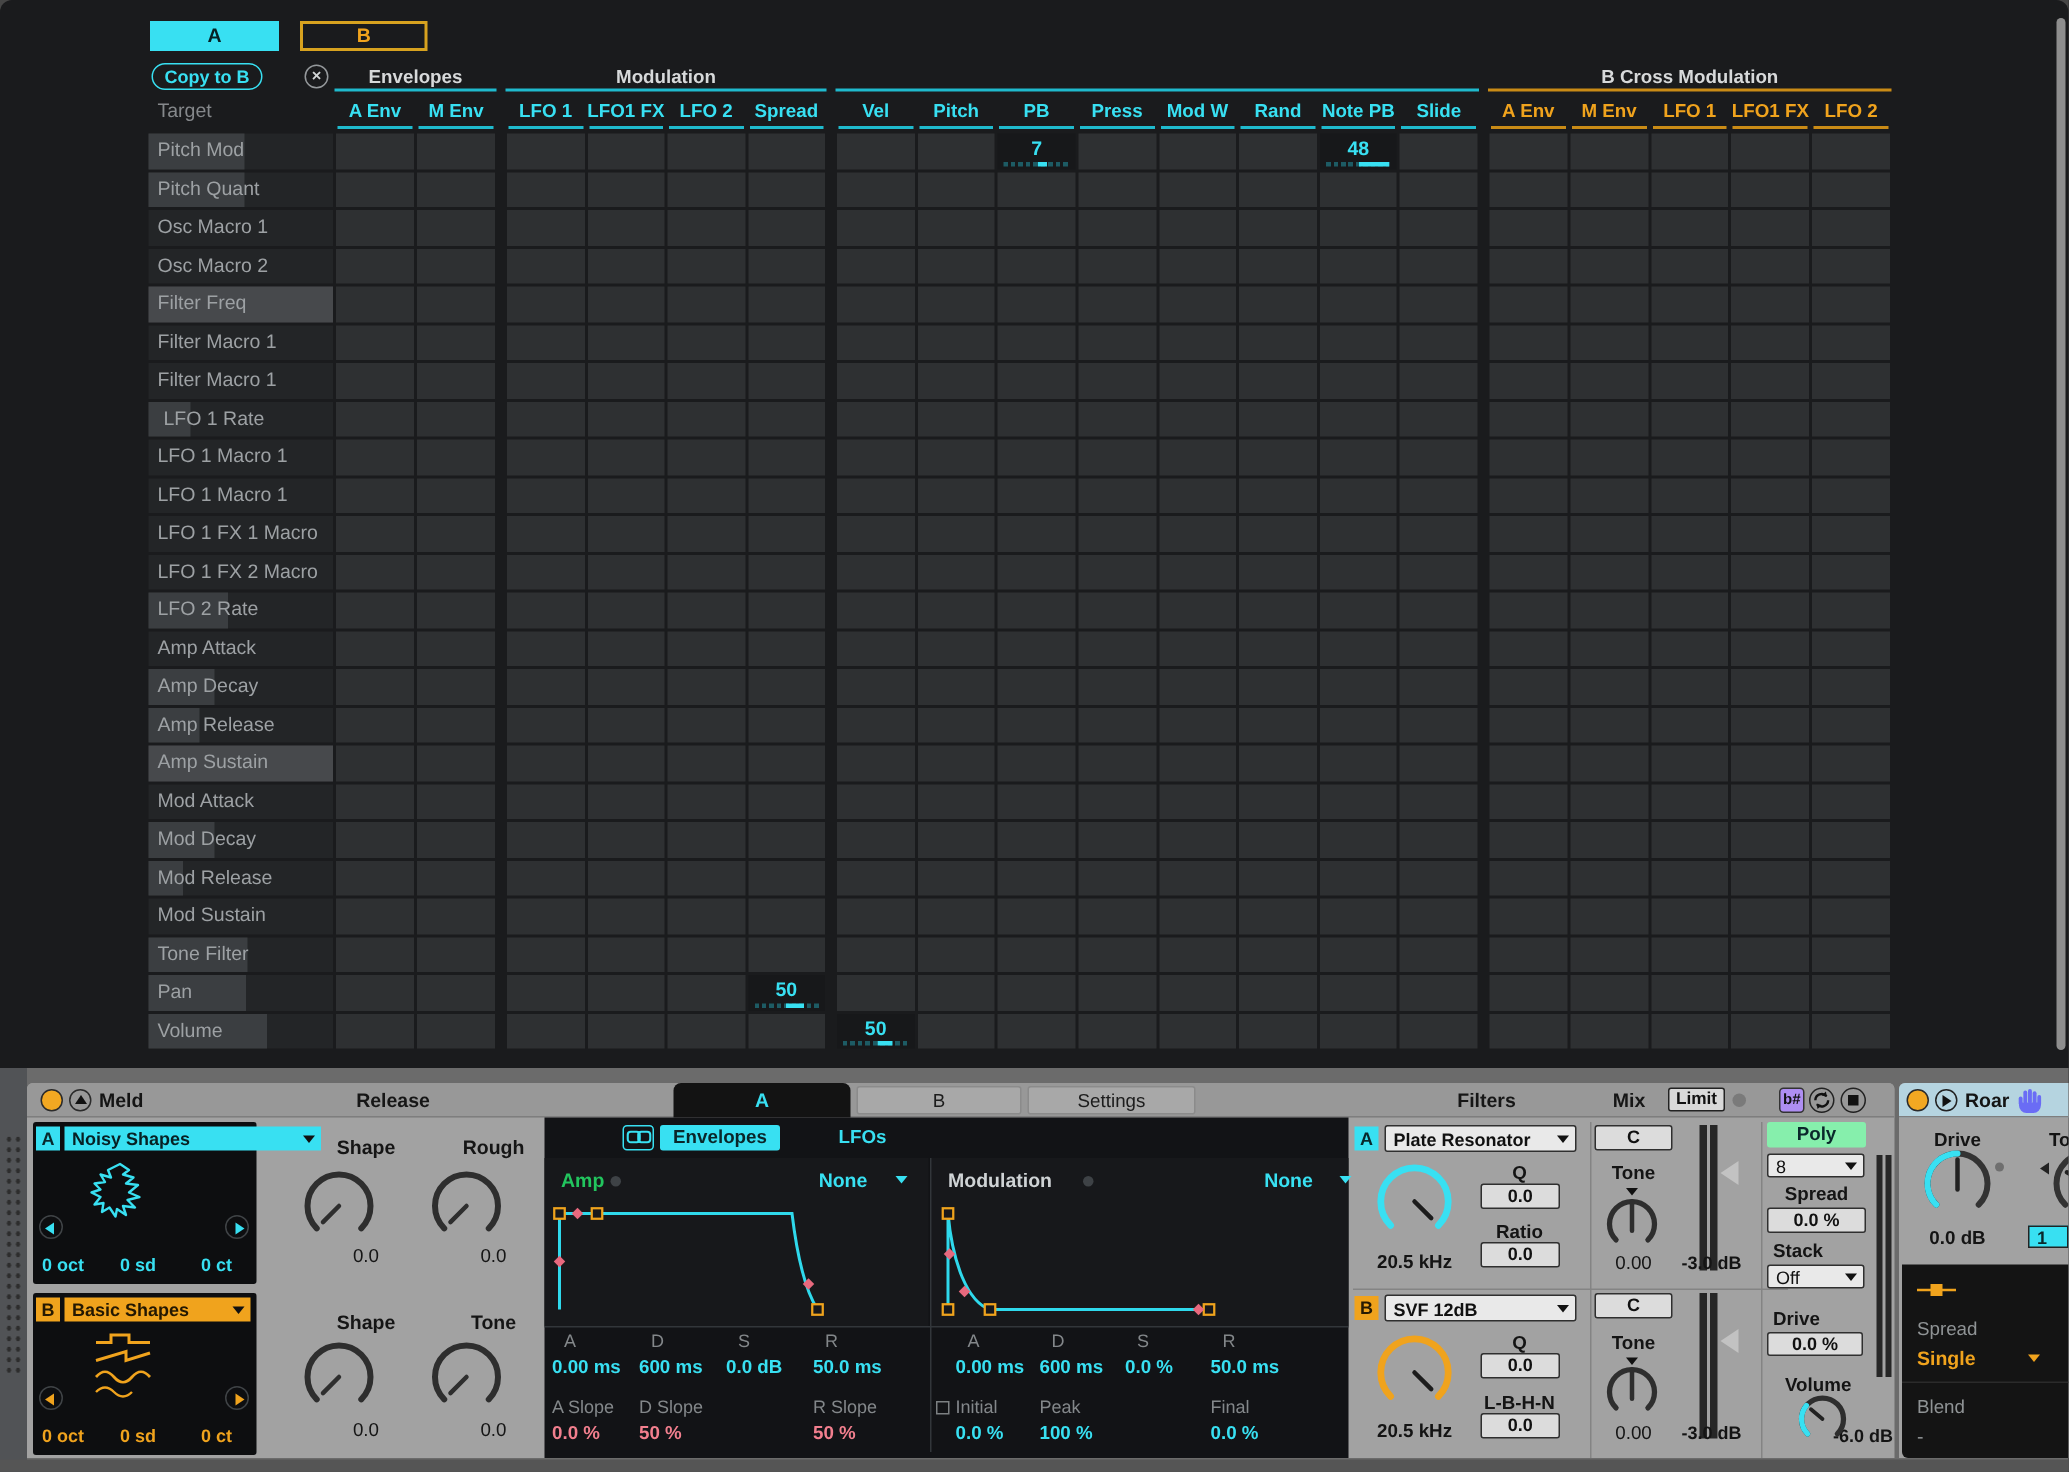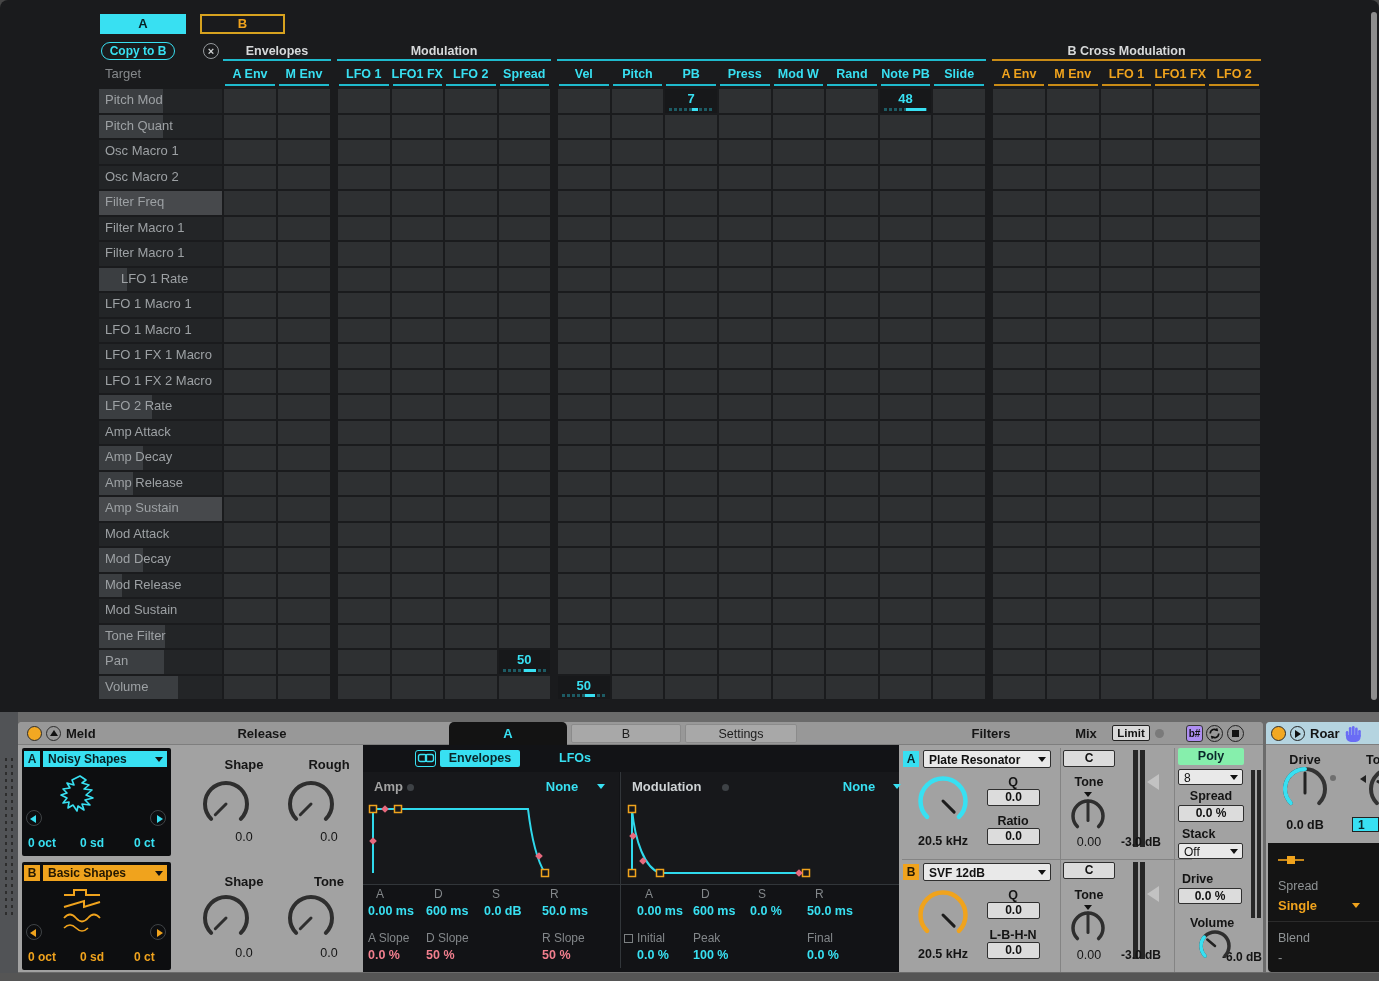--- a/index.html
+++ b/index.html
@@ -240,21 +240,21 @@
     <div style="position: absolute; left: 826.125px; top: 242px; width: 51.625px; height: 23.5px; background: rgb(46, 48, 50);"></div>
     <div style="position: absolute; left: 879.75px; top: 242px; width: 51.625px; height: 23.5px; background: rgb(46, 48, 50);"></div>
     <div style="position: absolute; left: 933.375px; top: 242px; width: 51.625px; height: 23.5px; background: rgb(46, 48, 50);"></div>
     <div style="position: absolute; left: 993px; top: 242px; width: 51.8px; height: 23.5px; background: rgb(46, 48, 50);"></div>
     <div style="position: absolute; left: 1046.8px; top: 242px; width: 51.8px; height: 23.5px; background: rgb(46, 48, 50);"></div>
     <div style="position: absolute; left: 1100.6px; top: 242px; width: 51.8px; height: 23.5px; background: rgb(46, 48, 50);"></div>
     <div style="position: absolute; left: 1154.4px; top: 242px; width: 51.8px; height: 23.5px; background: rgb(46, 48, 50);"></div>
     <div style="position: absolute; left: 1208.2px; top: 242px; width: 51.8px; height: 23.5px; background: rgb(46, 48, 50);"></div>
     <div style="position: absolute; left: 99px; top: 267.5px; width: 123px; height: 23.5px; background: rgb(35, 37, 39);">
       <div style="position: absolute; left: 0px; top: 0px; width: 28.3px; height: 23.5px; background: rgb(59, 62, 65);"></div>
-      <span style="position: absolute; left: 22px; top: 3px; color: rgb(157, 161, 164); font-size: 13px; white-space: nowrap;">LFO 1 Rate</span>
+      <span style="position: absolute; left: 10px; top: 3px; color: rgb(157, 161, 164); font-size: 13px; white-space: nowrap;">LFO 1 Rate</span>
     </div>
     <div style="position: absolute; left: 224px; top: 267.5px; width: 52px; height: 23.5px; background: rgb(46, 48, 50);"></div>
     <div style="position: absolute; left: 278px; top: 267.5px; width: 52px; height: 23.5px; background: rgb(46, 48, 50);"></div>
     <div style="position: absolute; left: 338px; top: 267.5px; width: 51.5px; height: 23.5px; background: rgb(46, 48, 50);"></div>
     <div style="position: absolute; left: 391.5px; top: 267.5px; width: 51.5px; height: 23.5px; background: rgb(46, 48, 50);"></div>
     <div style="position: absolute; left: 445px; top: 267.5px; width: 51.5px; height: 23.5px; background: rgb(46, 48, 50);"></div>
     <div style="position: absolute; left: 498.5px; top: 267.5px; width: 51.5px; height: 23.5px; background: rgb(46, 48, 50);"></div>
     <div style="position: absolute; left: 558px; top: 267.5px; width: 51.625px; height: 23.5px; background: rgb(46, 48, 50);"></div>
     <div style="position: absolute; left: 611.625px; top: 267.5px; width: 51.625px; height: 23.5px; background: rgb(46, 48, 50);"></div>
     <div style="position: absolute; left: 665.25px; top: 267.5px; width: 51.625px; height: 23.5px; background: rgb(46, 48, 50);"></div>
@@ -672,21 +672,21 @@
         <path d="M9.6,1.6 l0.6,3.2 -3.2,-0.8 z" fill="#111"></path>
         <path d="M4.4,12.4 l-0.6,-3.2 3.2,0.8 z" fill="#111"></path>
       </svg>
     </div>
     <div class="a circ" style="left:1209px;top:3px;width:17px;height:17px;border:1.2px solid #222;">
       <div style="width:7px;height:7px;background:#111;margin:3.5px auto 0;"></div>
     </div>
 
     <div class="a" style="left:4px;top:26px;width:149px;height:108px;background:#0d0e10;border-radius:2px;">
       <div class="a cc b" style="left:2px;top:3px;width:16px;height:16px;line-height:16px;background:#38e0f2;color:#08282c;font-size:12px;">A</div>
-      <div class="a" style="left:21px;top:3px;width:124px;height:16px;background:#38e0f2;">
+      <div class="a" style="left:21px;top:3px;width:124px;height:16px;background:#38e0f2;padding-left:47px;">
         <span class="a b" style="left:5px;top:1px;color:#072124;font-size:12px;">Noisy Shapes</span>
         <span class="caret" style="right:4px;top:6px;"></span>
       </div>
       <svg class="a" style="left:28px;top:22px;" width="64" height="50" viewBox="0 0 64 50">
         <path d="M30,6 l6,4 -4,3 7,2 -5,4 8,1 -6,5 7,3 -8,2 5,5 -8,-1 2,6 -6,-4 -1,5 -4,-6 -5,3 1,-6 -6,1 4,-5 -6,-3 6,-2 -4,-4 7,-1 -3,-5 7,2 -2,-5 z" fill="none" stroke="#38e0f2" stroke-width="1.6" stroke-linejoin="round"></path>
       </svg>
       <div class="a circ" style="left:4px;top:62px;width:16px;height:16px;border:1px solid #3f4346;color:#38e0f2;">
         <div class="tri-l" style="margin:4px 0 0 3px;"></div>
         </div>
       <div class="a circ" style="left:128px;top:62px;width:16px;height:16px;border:1px solid #3f4346;color:#38e0f2;">
@@ -745,21 +745,21 @@
             <rect x="6.5" y="33.5" width="7" height="7"></rect>
               <rect x="31.5" y="33.5" width="7" height="7"></rect>
             <rect x="178.5" y="97.5" width="7" height="7"></rect>
           </g>
           <g fill="#e8697e">
             <rect x="-2.7" y="-2.7" width="5.4" height="5.4" transform="translate(22,37) rotate(45)"></rect>
             <rect x="-2.7" y="-2.7" width="5.4" height="5.4" transform="translate(10,69) rotate(45)"></rect>
             <rect x="-2.7" y="-2.7" width="5.4" height="5.4" transform="translate(176,84) rotate(45)"></rect>
           </g>
         </svg>
-        <span class="a b" style="left:11px;top:7px;color:#a3a3a3;font-size:13px;">Amp</span>
+        <span class="a b" style="left:11px;top:7px;color:#22c55e;font-size:13px;">Amp</span>
         <span class="a circ" style="left:44px;top:12px;width:7px;height:7px;background:#3e4246;"></span>
         <span class="a cc b" style="left:176px;top:7px;width:46px;color:#38e0f2;font-size:13px;">None</span>
         <span class="caret" style="left:234px;top:12px;border-top-color:#38e0f2;"></span>
       </div>
 
       <div class="a" style="left:258px;top:27px;width:278px;height:112px;background:#17181b;">
         <svg class="a" style="left:0;top:0;" width="278" height="112">
           <path d="M11,101 L11,37 C14,70 24,96 39,101 L185,101" stroke="#2fd9ec" stroke-width="2" fill="none"></path>
           <g fill="#17181b" stroke="#f0a31d" stroke-width="1.5">
             <rect x="7.5" y="33.5" width="7" height="7"></rect>

